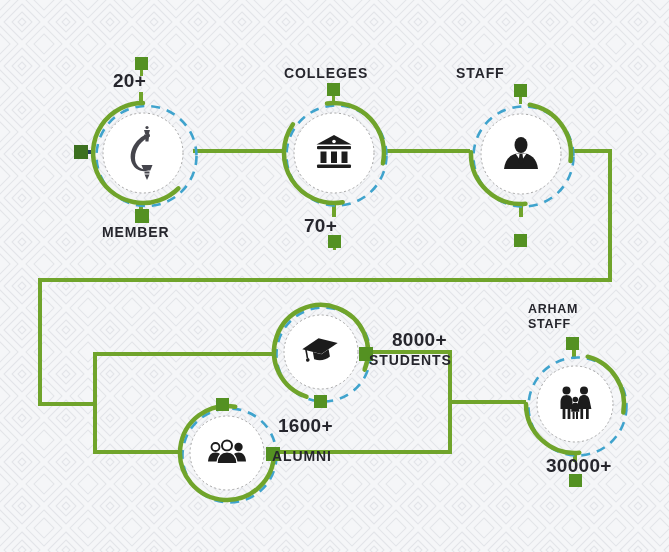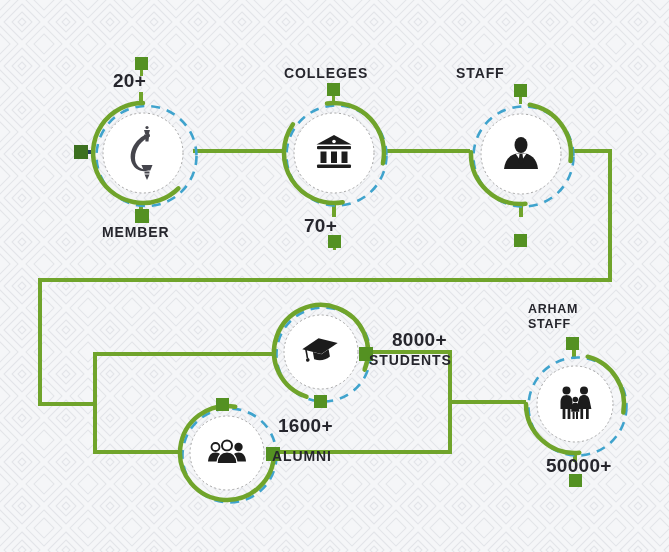--- a/index.html
+++ b/index.html
@@ -187,15 +187,15 @@
   <div class="txt num center" style="left:304px;top:215px;width:64px">70+</div>
   <div class="txt lbl center" style="left:456px;top:65px;width:80px">STAFF</div>
   <div class="txt num" style="left:392px;top:329px">8000+</div>
   <div class="txt lbl" style="left:369px;top:352px">STUDENTS</div>
   <div class="txt num" style="left:278px;top:415px">1600+</div>
   <div class="txt lbl" style="left:272px;top:448px">ALUMNI</div>
   <div class="txt lbl-sm center" style="left:528px;top:302px;width:96px">
     <div>ARHAM</div>
     <div>STAFF</div>
   </div>
-  <div class="txt num center" style="left:546px;top:455px;width:72px">50000+</div>
+  <div class="txt num center" style="left:546px;top:455px;width:72px">30000+</div>
 
 </div>
 
 </body></html>

